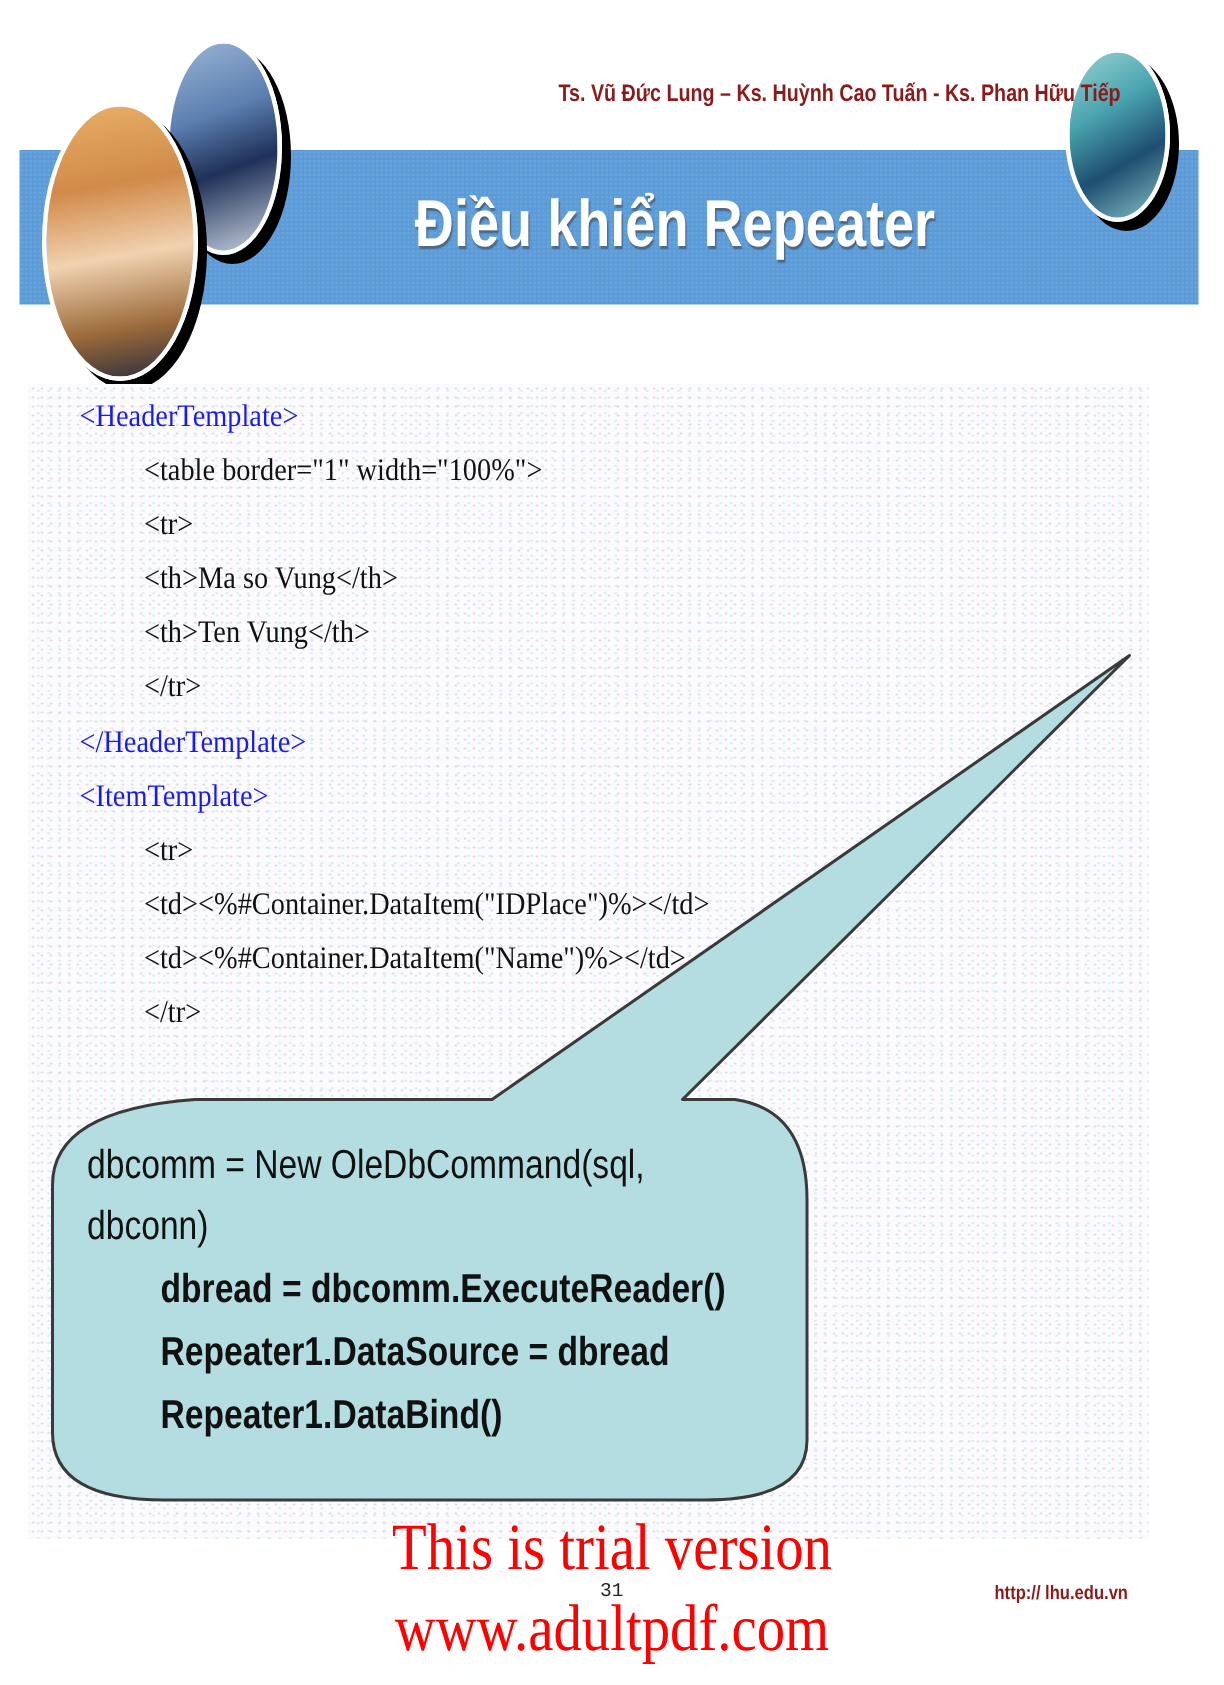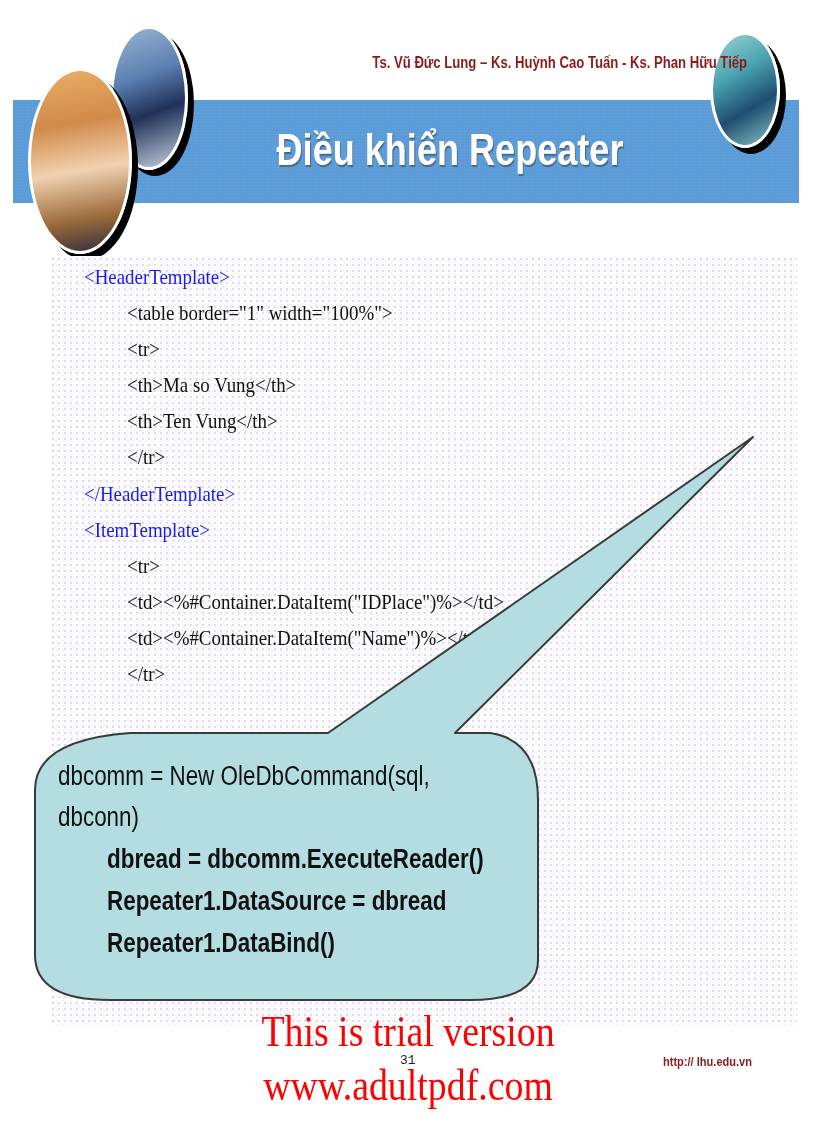--- a/index.html
+++ b/index.html
@@ -12,21 +12,21 @@
           background-image: radial-gradient(rgba(255,255,255,0.08) 1px, transparent 1px);
           background-size:3px 3px; }
   .title { left:200px; top:125px; width:500px; text-align:center; color:#ffffff; font-weight:bold; font-size:44px; white-space:nowrap;
            text-shadow: 1px 2px 1px rgba(60,60,60,0.55); transform:scaleX(0.82); transform-origin:center; }
 
   .oval { border-radius:50%; border:3px solid #ffffff; box-shadow: 6px 6px 0 #000000; overflow:hidden; }
   .oval-small { left:110px; top:26px; width:72px; height:138px; background: linear-gradient(160deg, #9bb6d6 0%, #5b7fb0 35%, #1f3158 60%, #c8d2e0 100%); }
   .oval-big   { left:28px; top:68px; width:98px; height:180px; background: linear-gradient(170deg, #e8b069 0%, #d18a49 30%, #f1d2b0 55%, #9a6a3a 80%, #2c2c3c 100%); }
   .oval-right { left:710px; top:32px; width:64px; height:110px; background: linear-gradient(150deg, #9ad3d3 0%, #4aa4b0 35%, #1e4e70 65%, #87c3c8 100%); }
 
-  .code-area { left:50px; top:256px; width:747px; height:770px;
+  .code-area { left:19px; top:256px; width:747px; height:770px;
                background-color:#fbfbfd;
                background-image: radial-gradient(#e6d8f0 0.8px, transparent 0.9px), radial-gradient(#d8eef0 0.8px, transparent 0.9px);
                background-size:6px 6px, 7px 5px; background-position:0 0, 3px 2px; }
 
   .code-line { position:absolute; font-family:"Liberation Serif", serif; font-size:21px; line-height:24px; color:#111111; white-space:nowrap; transform:scaleX(0.9); transform-origin:left center; }
   .code-line.blue { color:#1a1aee; }
 
   .callout { left:0; top:0; width:816px; height:1123px; pointer-events:none; }
   .callout-text { position:absolute; font-family:"Liberation Sans", sans-serif; font-size:27px; line-height:42px; color:#111111; white-space:nowrap; transform:scaleX(0.83); transform-origin:left center; }
   .callout-text.bold { font-weight:bold; }

